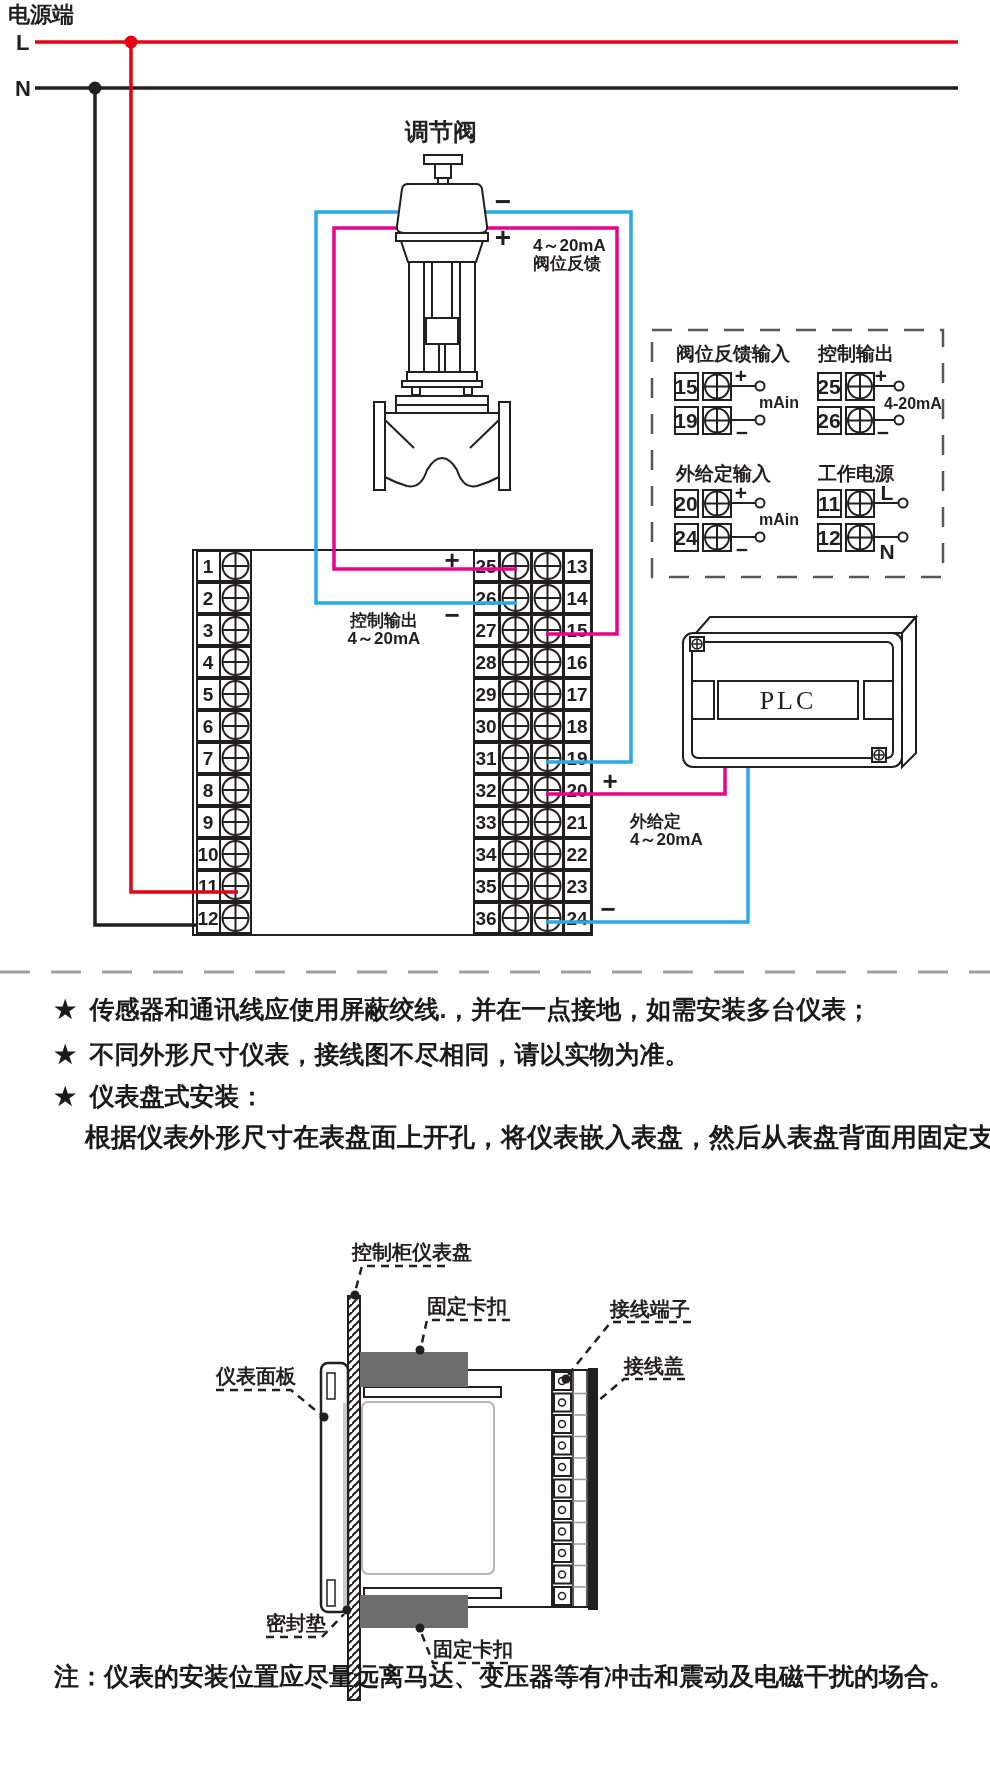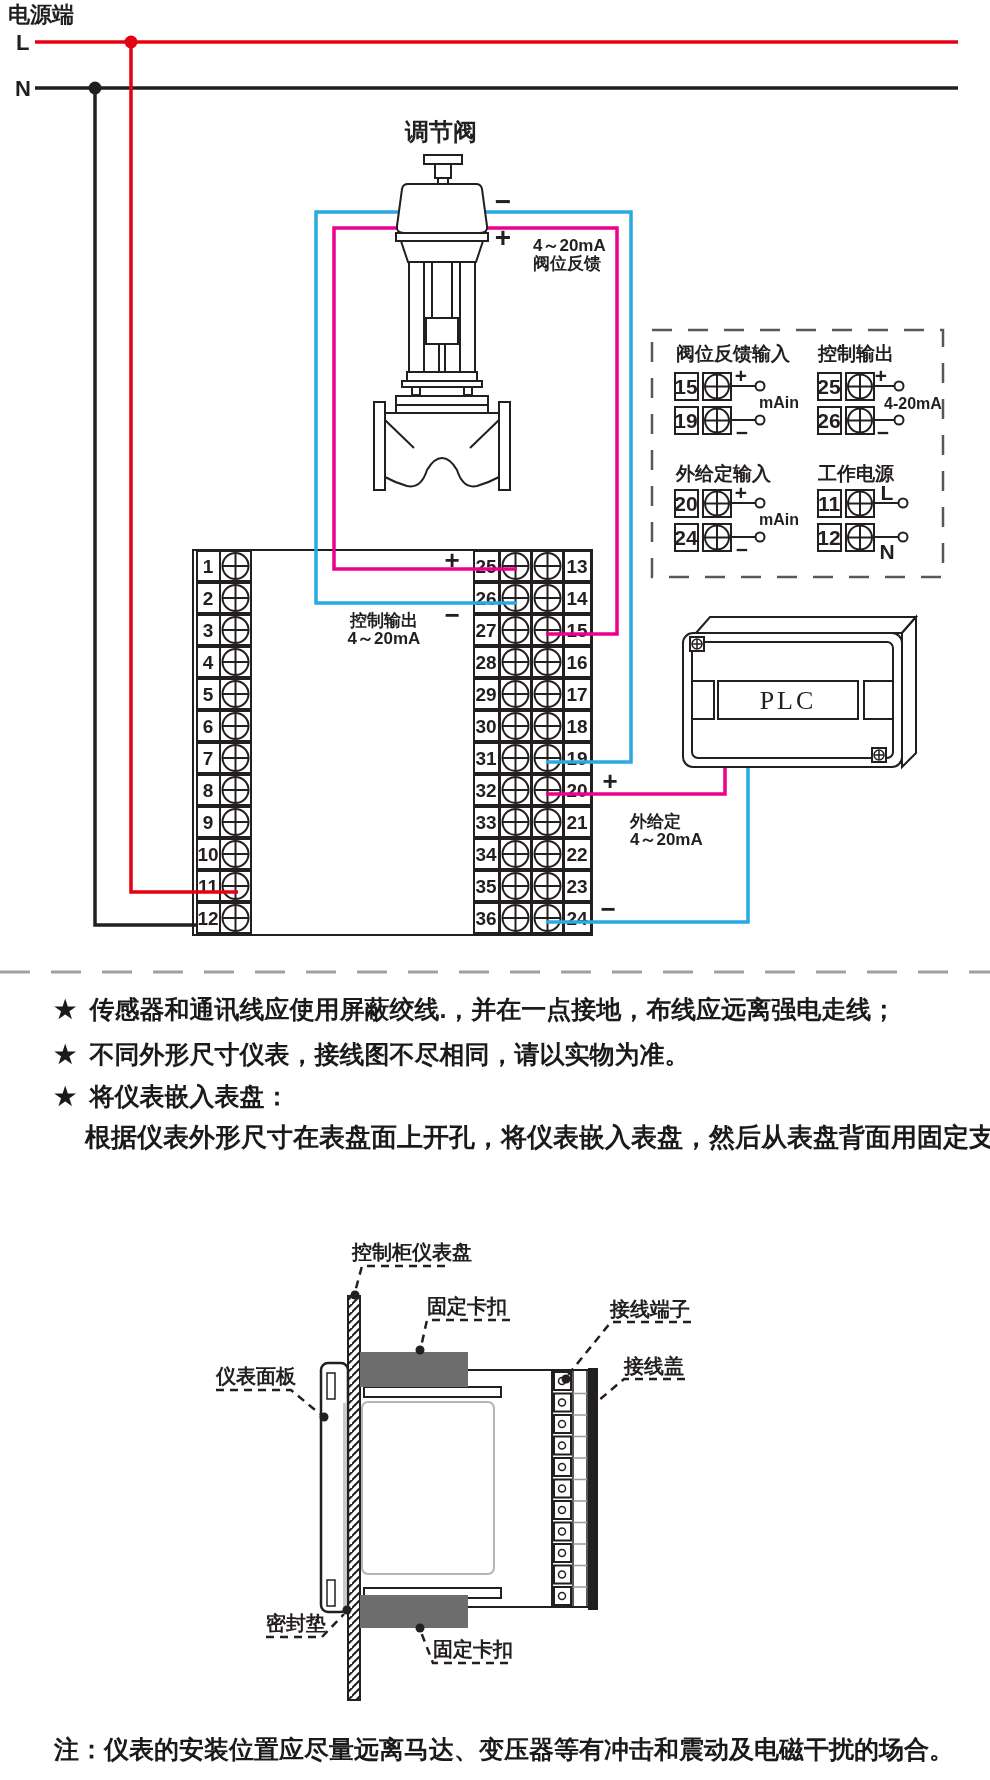--- a/index.html
+++ b/index.html
@@ -23,21 +23,21 @@
   .sep{fill:none;stroke:#9fa0a0;stroke-width:3;stroke-dasharray:30 21;}
   .lead{fill:none;stroke:#231f20;stroke-width:2.5;stroke-dasharray:8 6;}
   .dot{fill:#231f20;stroke:none;}
   
   .note{position:absolute;left:54px;display:flex;gap:13px;white-space:nowrap;
         font:bold 25px/1.15 "Liberation Sans",sans-serif;color:#1a1a1a;}
   .note .star{flex:none;}
   .para{position:absolute;left:28px;top:1120px;width:950px;
         font:bold 26px/35px "Liberation Sans",sans-serif;color:#1a1a1a;white-space:nowrap;}
   .para .l1{margin-left:57px;text-align:center;}
-  .footnote{position:absolute;left:54px;top:1734px;white-space:nowrap;
+  .footnote{position:absolute;left:54px;top:1661px;white-space:nowrap;
         font:bold 25px/1.2 "Liberation Sans",sans-serif;color:#1a1a1a;}
 </style>
 </head>
 <body>
 
 <div id="page">
 
 <svg style="top:0" width="990" height="976" viewBox="0 0 990 976">
   <defs>
     <g id="scrA">
@@ -340,29 +340,29 @@
     <text class="t b f26 mid" x="608" y="918">−</text>
     <text class="t b f17" x="630" y="827">外给定</text>
     <text class="t b f17" x="630" y="845">4～20mA</text>
   </g>
 
   <line class="sep" x1="0" y1="972" x2="990" y2="972"></line>
 </svg>
 
 <div class="note" style="top:995px">
   <span class="star">★</span>
-  <span>传感器和通讯线应使用屏蔽绞线.，并在一点接地，布线应远离强电走线；</span>
+  <span>传感器和通讯线应使用屏蔽绞线.，并在一点接地，如需安装多台仪表；</span>
 </div>
 <div class="note" style="top:1040px">
   <span class="star">★</span>
   <span>不同外形尺寸仪表，接线图不尽相同，请以实物为准。</span>
 </div>
 <div class="note" style="top:1082px">
   <span class="star">★</span>
-  <span>将仪表嵌入表盘：</span>
+  <span>仪表盘式安装：</span>
 </div>
 <div class="para">
   <div class="l1">根据仪表外形尺寸在表盘面上开孔，将仪表嵌入表盘，然后从表盘背面用固定支</div>
 </div>
 
 <svg style="top:1235px" width="990" height="475" viewBox="0 1235 990 475">
   <defs>
     <pattern id="hatch" width="8" height="8" patternUnits="userSpaceOnUse">
       <path d="M-1,9 L9,-1" stroke="#231f20" stroke-width="2" fill="none"></path>
       <path d="M-5,5 L5,-5" stroke="#231f20" stroke-width="2" fill="none"></path>

